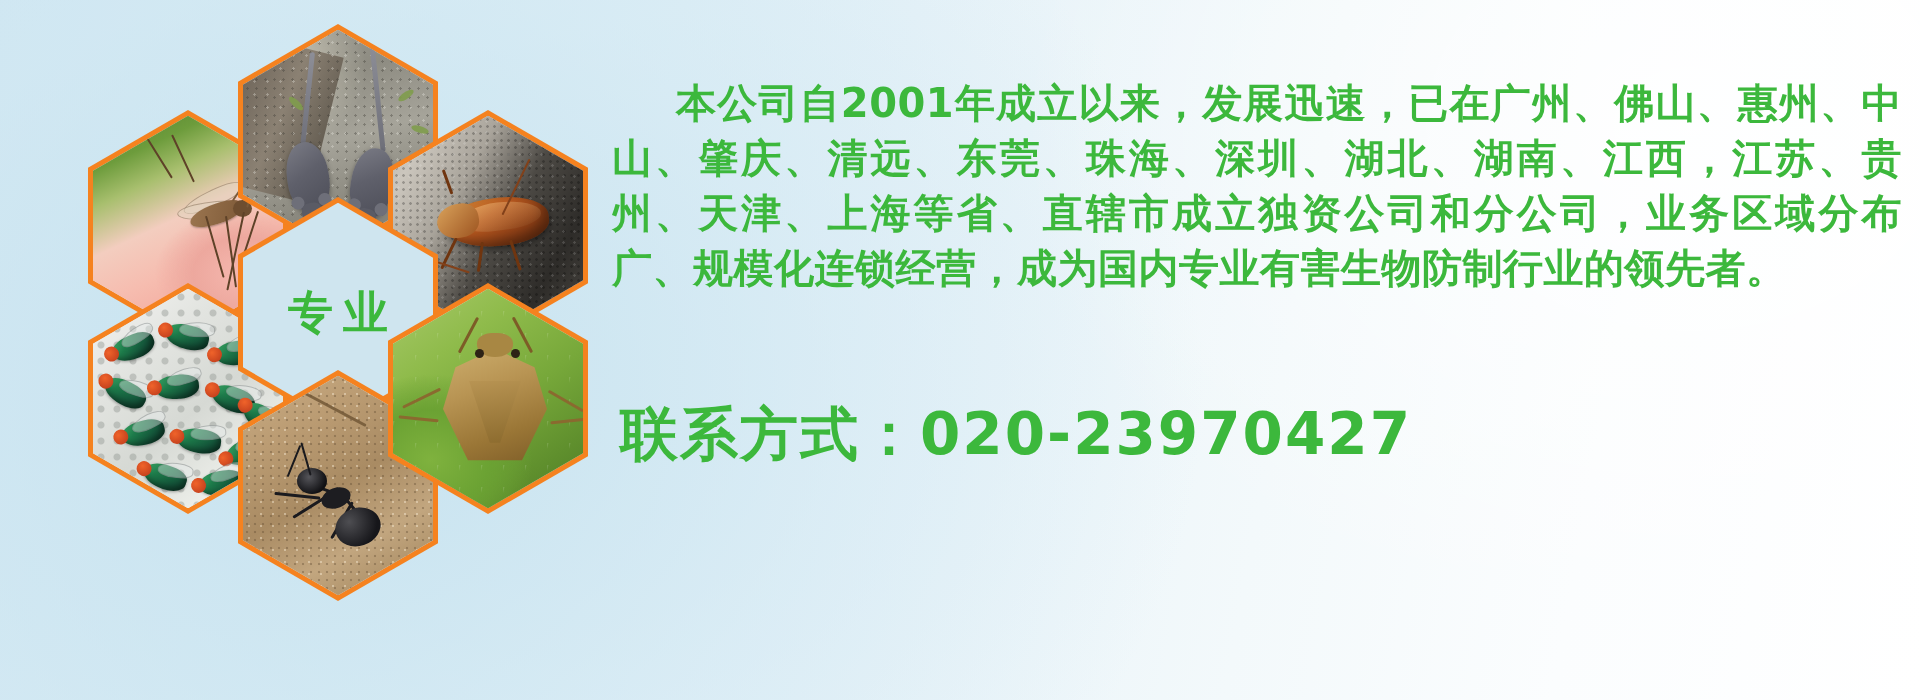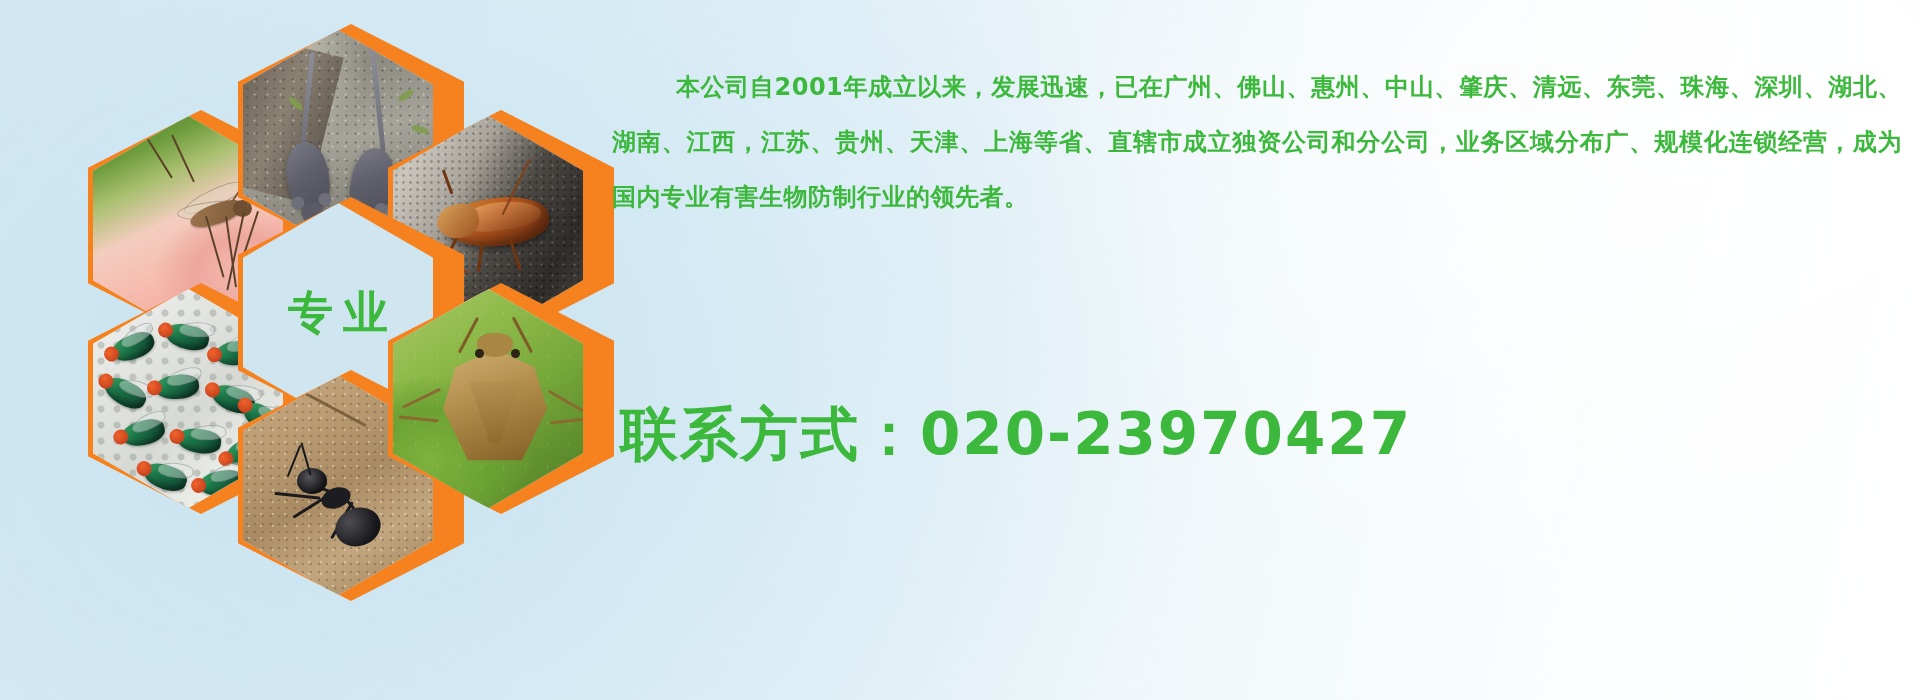--- a/index.html
+++ b/index.html
@@ -44,21 +44,20 @@
   }
 
   .hex {
     position: absolute;
     width: 200px;
     height: 231px;
     -webkit-clip-path: polygon(50% 0%, 100% 25%, 100% 75%, 50% 100%, 0% 75%, 0% 25%);
     clip-path: polygon(50% 0%, 100% 25%, 100% 75%, 50% 100%, 0% 75%, 0% 25%);
     background: #f5821f;
     display: block;
-    padding-left: 26px;
   }
 
   .hex .hex-inner {
     position: absolute;
     left: 5px;
     top: 5.8px;
     width: 190px;
     height: 219.4px;
     -webkit-clip-path: polygon(50% 0%, 100% 25%, 100% 75%, 50% 100%, 0% 75%, 0% 25%);
     clip-path: polygon(50% 0%, 100% 25%, 100% 75%, 50% 100%, 0% 75%, 0% 25%);
@@ -408,21 +407,21 @@
   
   .copy {
     position: absolute;
     left: 612px;
     top: 36px;
     width: 1290px;
     z-index: 4;
   }
   .paragraph {
     color: #3cb83c;
-    font-size: 24px;
+    font-size: 40px;
     font-weight: bold;
     line-height: 55px;
     text-align: justify;
     text-indent: 64px;
     letter-spacing: 0.5px;
     font-family: "DejaVu Sans", "Liberation Sans", sans-serif;
   }
 
   .contact {
     position: absolute;

